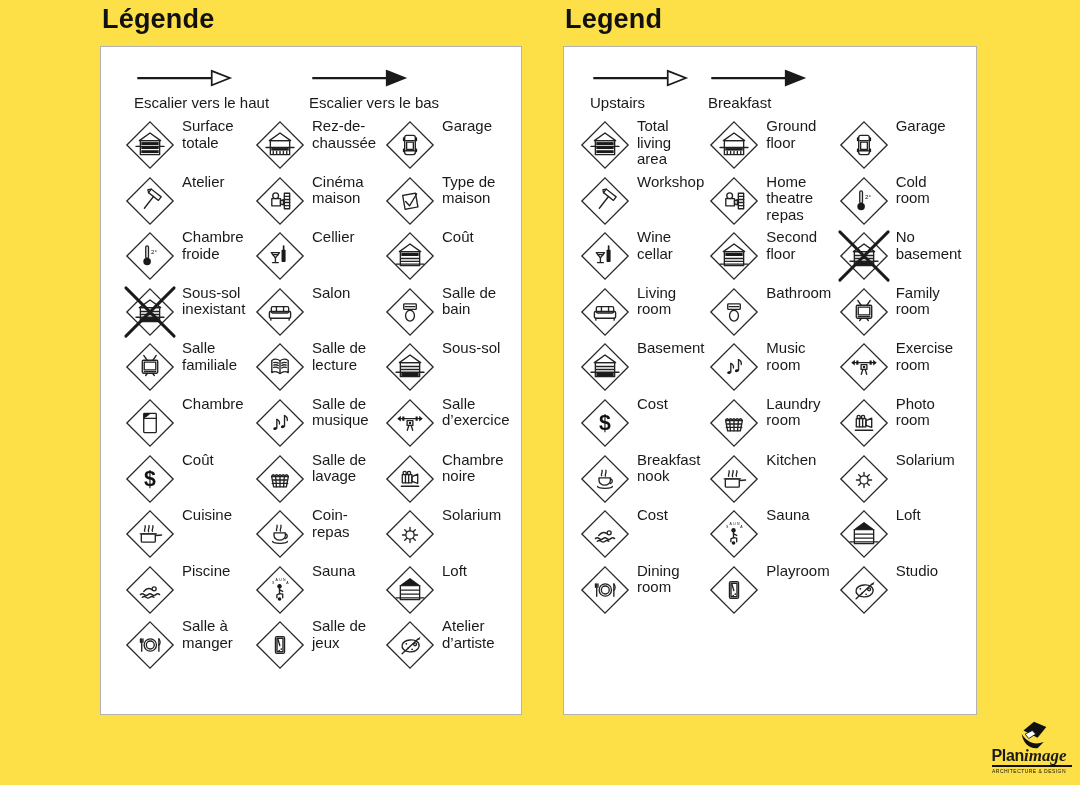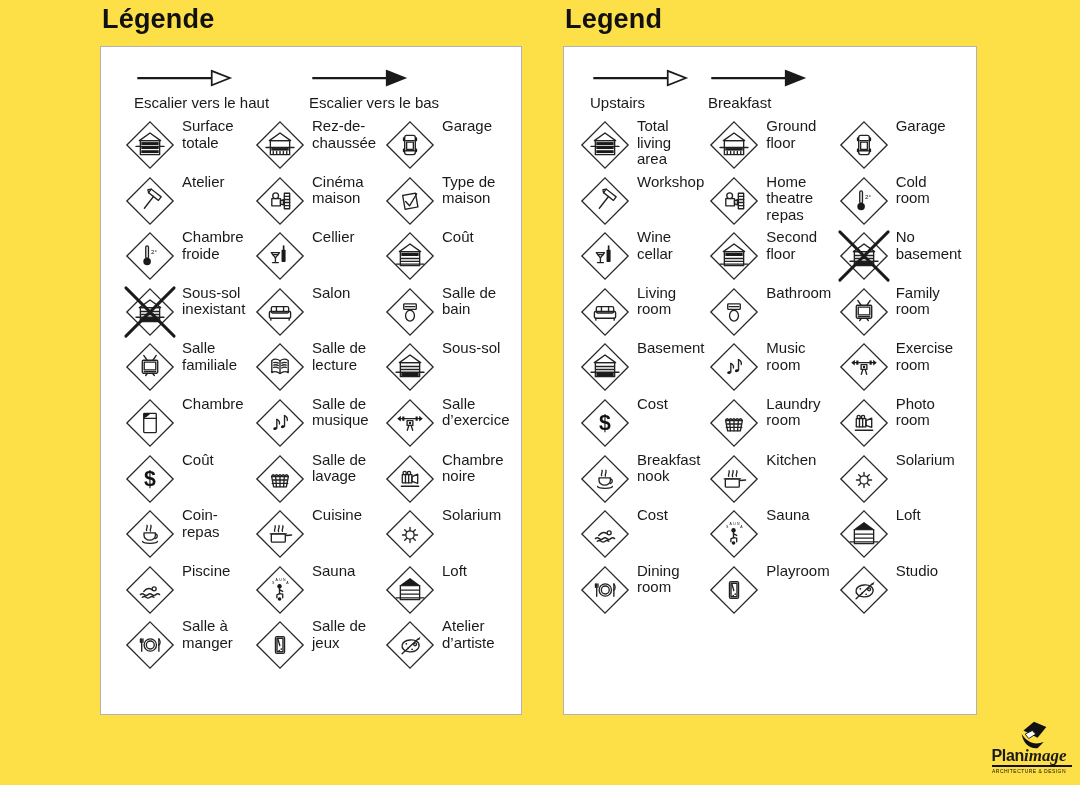--- a/index.html
+++ b/index.html
@@ -355,40 +355,40 @@
                   <line x1="7" y1="23.5" x2="25" y2="23.5" stroke-width=".9"></line>
                 </g>
               </svg>
               <span class="label">Chambre
 noire</span>
             </div>
             <div class="cell">
               <svg class="icon" viewBox="0 0 56 56">
     <polygon class="diamond" points="28,4 52,28 28,52 4,28"></polygon>
     <g class="glyph" transform="translate(12,12)">
+                  <rect x="7" y="15.8" width="14.5" height="8.7" rx="1"></rect>
+   <line x1="5.8" y1="15.8" x2="22.8" y2="15.8" stroke-width="1.6"></line>
+                  <line x1="22.8" y1="17.6" x2="28" y2="17" stroke-width="1.8"></line>
+   <path d="M10.5,13.2 C9.3,11 12,10 10.9,7.5 M14.5,13.6 C13.3,11.2 16,10.2 14.9,7.2 M18.5,13.2 C17.3,11 20,10 18.9,7.5" stroke-width="1.1"></path>
+                </g>
+              </svg>
+              <span class="label">Cuisine</span>
+            </div>
+            <div class="cell">
+              <svg class="icon" viewBox="0 0 56 56">
+    <polygon class="diamond" points="28,4 52,28 28,52 4,28"></polygon>
+    <g class="glyph" transform="translate(12,12)">
                   <path d="M9.8,14.8 H21.6 V17.6 A5.9,4.8 0 0 1 9.8,17.6 Z"></path>
    <path d="M21.6,15.6 a2.7,2.7 0 0 1 0,5.2"></path>
                   <path d="M8.3,23.6 a7.7,2.1 0 0 0 15.4,0"></path>
    <path d="M12.5,12.5 C11.4,10.4 14,9.5 12.9,7 M16.5,13 C15.4,10.8 18,9.8 16.9,7" stroke-width="1.05"></path>
                 </g>
               </svg>
               <span class="label">Coin-
 repas</span>
-            </div>
-            <div class="cell">
-              <svg class="icon" viewBox="0 0 56 56">
-    <polygon class="diamond" points="28,4 52,28 28,52 4,28"></polygon>
-    <g class="glyph" transform="translate(12,12)">
-                  <rect x="7" y="15.8" width="14.5" height="8.7" rx="1"></rect>
-   <line x1="5.8" y1="15.8" x2="22.8" y2="15.8" stroke-width="1.6"></line>
-                  <line x1="22.8" y1="17.6" x2="28" y2="17" stroke-width="1.8"></line>
-   <path d="M10.5,13.2 C9.3,11 12,10 10.9,7.5 M14.5,13.6 C13.3,11.2 16,10.2 14.9,7.2 M18.5,13.2 C17.3,11 20,10 18.9,7.5" stroke-width="1.1"></path>
-                </g>
-              </svg>
-              <span class="label">Cuisine</span>
             </div>
             <div class="cell">
               <svg class="icon" viewBox="0 0 56 56">
     <polygon class="diamond" points="28,4 52,28 28,52 4,28"></polygon>
     <g class="glyph" transform="translate(12,12)">
                   <circle cx="16" cy="17" r="4.3"></circle>
    <path d="M16,9.2 V12 M16,22 V24.8 M8.2,17 H11 M21,17 H23.8 M10.5,11.5 L12.4,13.4 M19.6,20.6 L21.5,22.5 M10.5,22.5 L12.4,20.6 M19.6,13.4 L21.5,11.5" stroke-width="1.1"></path>
                 </g>
               </svg>
               <span class="label">Solarium</span>

